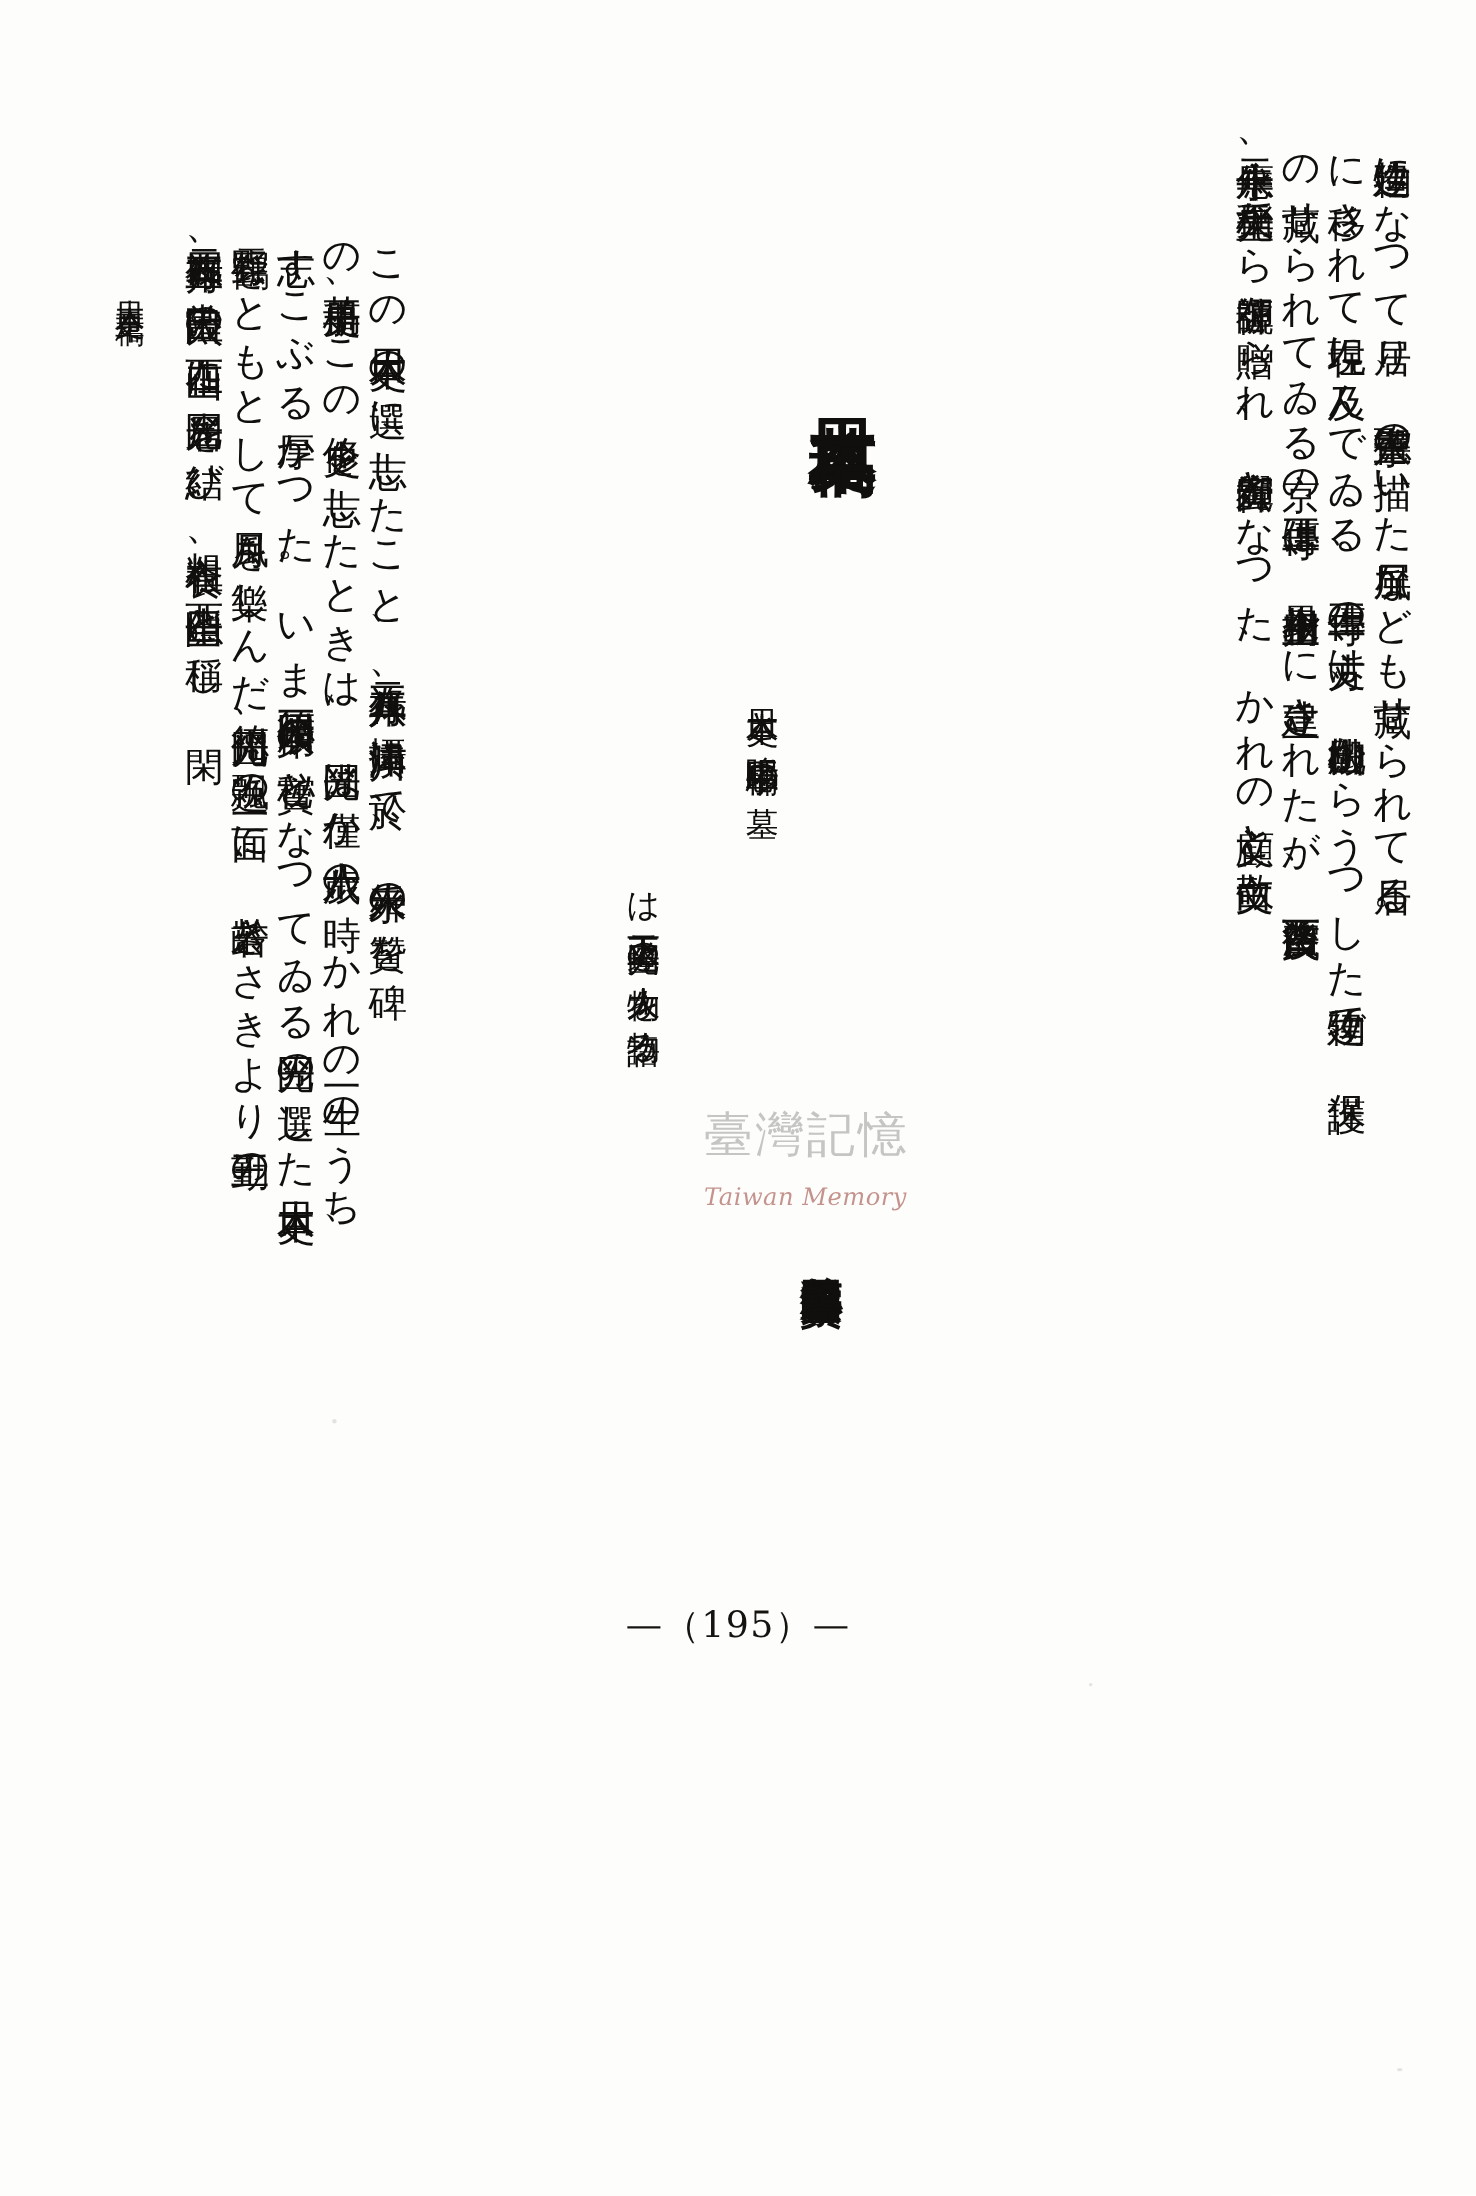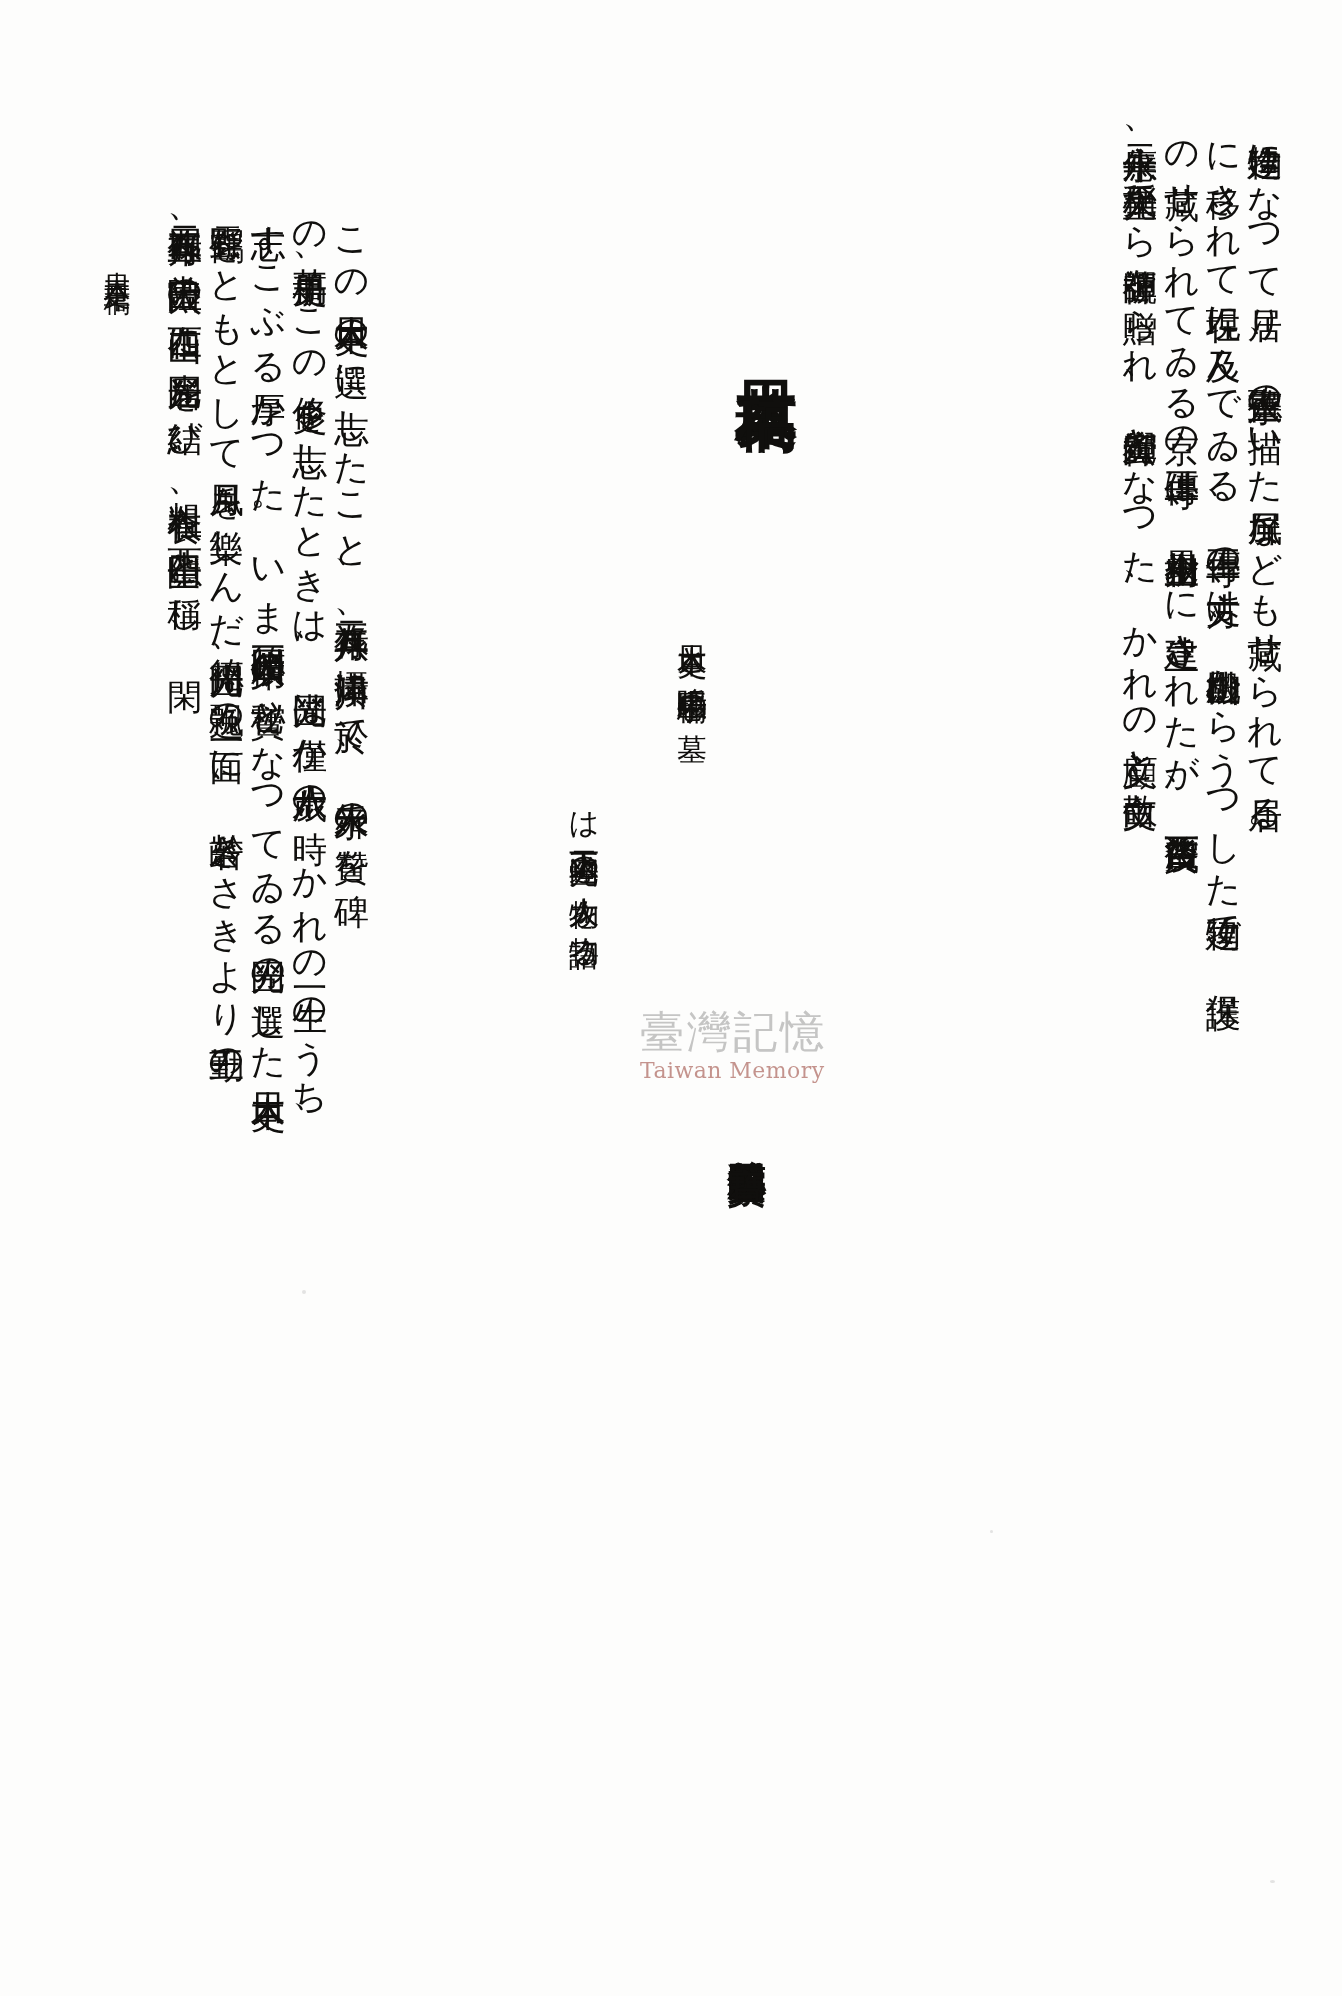--- a/index.html
+++ b/index.html
@@ -170,24 +170,25 @@
   }
   #watermark .wm-cn {
     font-size: 44px;
     color: rgba(120, 120, 120, 0.42);
     font-family: "DejaVu Serif", "Liberation Serif", serif;
     letter-spacing: 0.06em;
     line-height: 1;
     white-space: nowrap;
   }
   #watermark .wm-en {
-    margin-top: 4px;
+    margin-top: 22px;
     font-size: 22px;
     color: rgba(150, 60, 50, 0.55);
     font-family: "DejaVu Serif", "Liberation Serif", serif;
+    font-style: italic;
     letter-spacing: 0.02em;
     white-space: nowrap;
   }
 
   
   .speck {
     position: absolute;
     background: #c9c9c9;
     border-radius: 50%;
     opacity: .5;
@@ -229,18 +230,19 @@
     <div class="vtext col s2 c5">この大日本史の選に志したことゝ、元祿五年八月、攝津湊川に於て、朱舜水の贊を碑</div>
   </div>
 
   <div class="vtext" id="running-head">大日本史草稿</div>
 
   <div id="watermark">
     <div class="wm-cn">臺灣記憶</div>
     <div class="wm-en">Taiwan Memory</div>
   </div>
 
+  <div id="page-number">—（195）—</div>
 
 
   <div class="speck" style="top:1290px;left:302px;width:4px;height:4px;"></div>
   <div class="speck" style="top:1530px;left:990px;width:3px;height:3px;"></div>
   <div class="speck" style="top:1880px;left:1270px;width:5px;height:3px;"></div>
 </div>
 
 </body></html>

